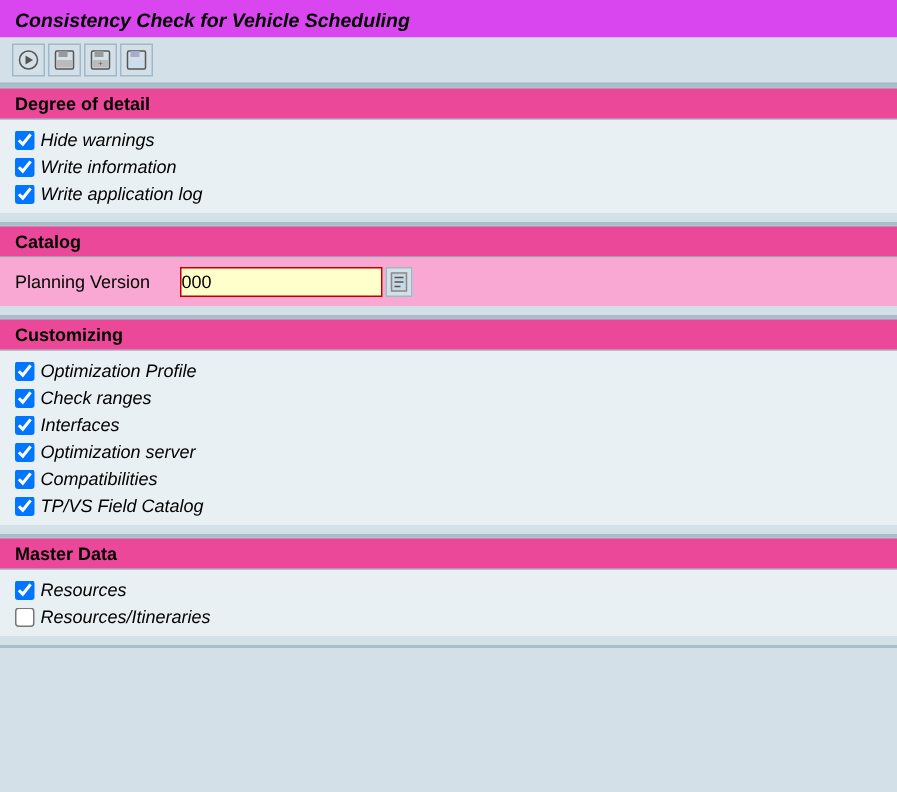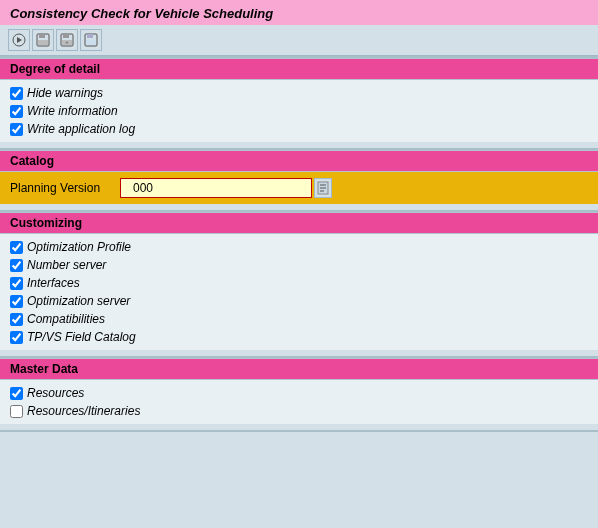--- a/index.html
+++ b/index.html
@@ -5,21 +5,21 @@
     * { margin: 0; padding: 0; box-sizing: border-box; }
     body {
       font-family: Arial, sans-serif;
       font-size: 12px;
       background: #d4e0e8;
       width: 598px;
       height: 528px;
       overflow: hidden;
     }
     .title-bar {
-      background: #f9a8d4;
+      background: #d946ef;
       padding: 6px 10px 4px 10px;
       font-weight: bold;
       font-style: italic;
       font-size: 13px;
       color: #000;
     }
     .toolbar {
       background: #d4e0e8;
       padding: 4px 8px;
       display: flex;
@@ -67,44 +67,44 @@
       height: 13px;
       margin: 0;
       cursor: pointer;
     }
     .checkbox-label {
       font-size: 12px;
       color: #000;
       font-style: italic;
     }
     .version-section {
-      background: #eab308;
+      background: #f9a8d4;
       padding: 6px 10px;
     }
     .version-row {
       display: flex;
       align-items: center;
       gap: 10px;
     }
     .version-label {
       font-size: 12px;
       color: #000;
       min-width: 100px;
     }
     .version-input-wrapper {
       display: flex;
       align-items: center;
       gap: 2px;
     }
     .version-input {
       background: #ffffcc;
       border: 1px solid #c00000;
-      padding: 2px 12px;
-      font-size: 12px;
-      width: 192px;
+      padding: 2px 0;
+      font-size: 12px;
+      width: 135px;
       height: 20px;
       color: #000;
       outline: none;
     }
     .lookup-btn {
       width: 18px;
       height: 20px;
       background: #d4e0e8;
       border: 1px solid #a0b8c8;
       cursor: pointer;
@@ -210,21 +210,21 @@
   <div class="section-header">
     <span>Customizing</span>
   </div>
   <div class="section-content">
     <div class="checkbox-row">
       <input type="checkbox" id="optimization-profile" checked="" style="">
       <label class="checkbox-label" for="optimization-profile">Optimization Profile</label>
     </div>
     <div class="checkbox-row">
       <input type="checkbox" id="number-ranges" checked="" style="">
-      <label class="checkbox-label" for="number-ranges">Number server</label>
+      <label class="checkbox-label" for="number-ranges">Check ranges</label>
     </div>
     <div class="checkbox-row">
       <input type="checkbox" id="interfaces" checked="" style="">
       <label class="checkbox-label" for="interfaces">Interfaces</label>
     </div>
     <div class="checkbox-row">
       <input type="checkbox" id="optimization-server" checked="" style="">
       <label class="checkbox-label" for="optimization-server">Optimization server</label>
     </div>
     <div class="checkbox-row">

